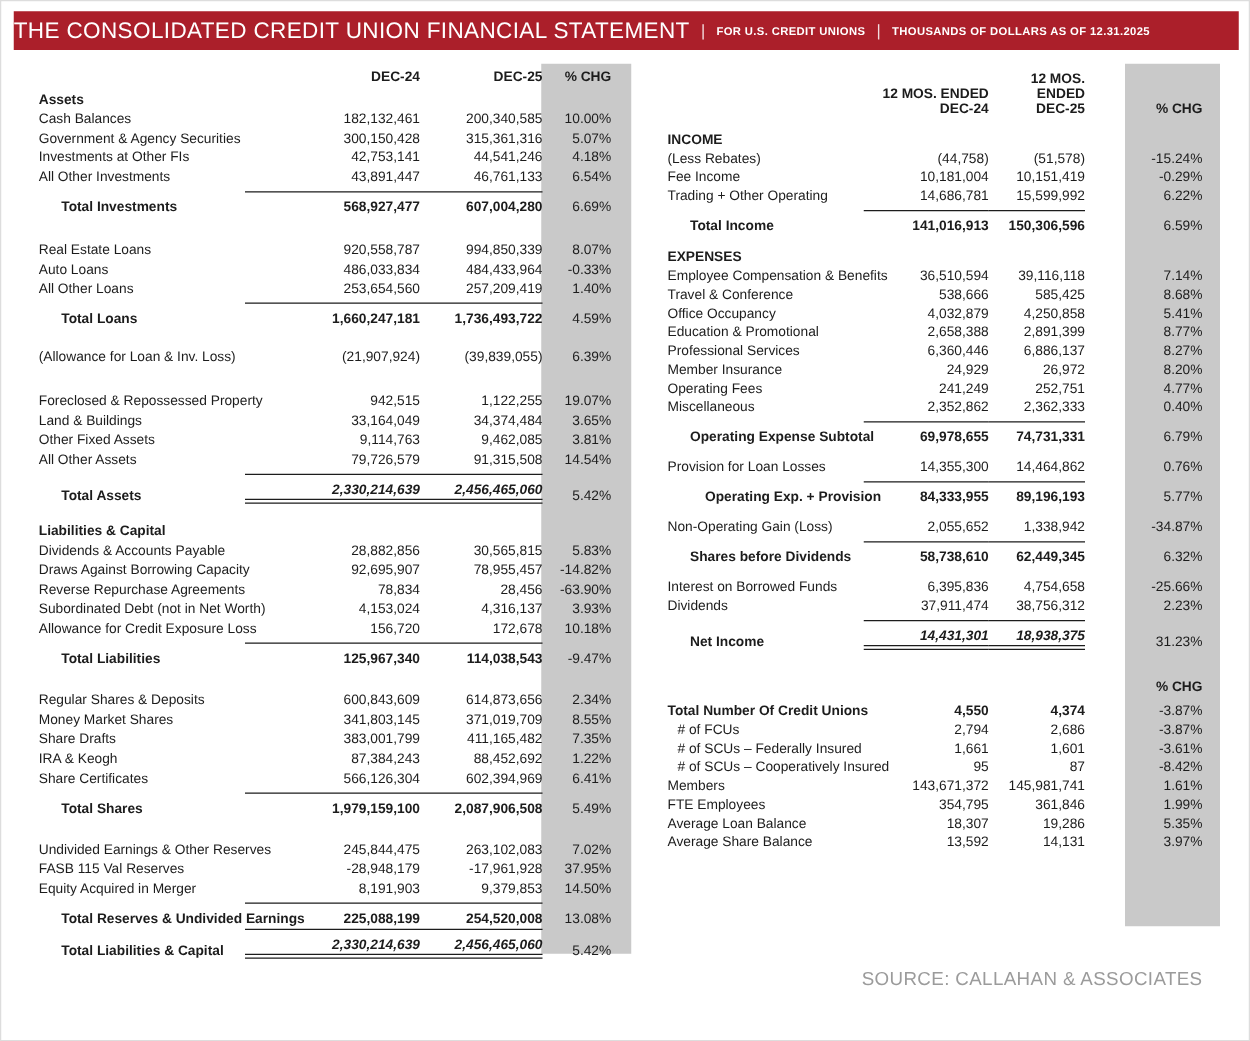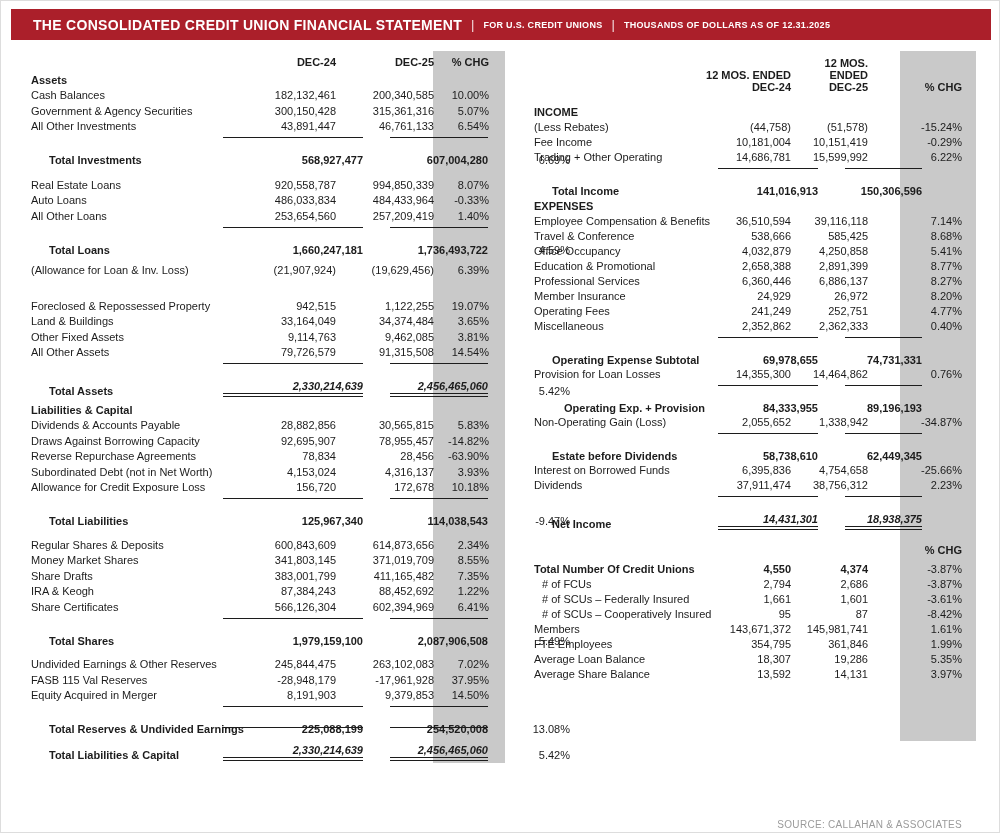--- a/index.html
+++ b/index.html
@@ -7,21 +7,21 @@
     width:1000px;height:833px;position:relative;background:#fff;
     border:1px solid #ddd;box-sizing:border-box;
     font-family:"Liberation Sans","DejaVu Sans",sans-serif;
     color:#1c1c1c;overflow:hidden;
   }
   
   .hdr{
     position:absolute;left:10px;top:8px;width:980px;height:31px;
     display:flex;align-items:center;color:#fff;
   }
-  .hdr-title{font-size:14px;font-weight:bold;margin-left:22px;letter-spacing:.3px;white-space:nowrap;}
+  .hdr-title{font-size:18px;font-weight:normal;letter-spacing:.3px;white-space:nowrap;}
   .hdr-sep{margin:0 9px;font-size:13px;font-weight:normal;opacity:.85;}
   .hdr-sub{font-size:9px;font-weight:bold;letter-spacing:.3px;white-space:nowrap;}
   
   .tbl{position:absolute;top:50px;}
   #left-tbl{left:30px;width:474px;}
   #right-tbl{left:533px;width:442px;}
   .band{position:absolute;top:0;right:0;z-index:0;}
   #left-tbl .band{width:72px;height:712px;}
   #right-tbl .band{width:76px;height:690px;}
   .rows{position:relative;z-index:1;}
@@ -33,35 +33,35 @@
   .chg{text-align:right;}
   #left-tbl .chg{padding-right:16px;}
   #right-tbl .chg{padding-right:14px;}
   
   .r.cols .v,.r.cols .chg{font-weight:bold;white-space:pre-line;}
   #left-tbl .r.cols{height:17px;margin-bottom:2px;}
   #right-tbl .r.cols{height:42px;margin-bottom:10px;}
   
   .r.section .label{font-weight:bold;}
   
-  .r.total,.r.grand,.r.total2{margin-top:5px;gap:27px;}
+  .r.total,.r.grand,.r.total2{margin-top:5px;}
   .r.total .label,.r.total .v,
   .r.total2 .label,.r.total2 .v,
   .r.grand .label,.r.grand .v{font-weight:bold;}
-  .r.total .v,.r.total2 .v,.r.grand .v{border-top:1px solid #1c1c1c;padding-top:16px;}
+  .r.total .v,.r.total2 .v,.r.grand .v{border-top:1px solid #1c1c1c;padding-top:6px;}
   .r.grand .v{border-bottom:4px double #1c1c1c;padding-bottom:1px;font-style:italic;}
   .r.total .label,.r.grand .label{padding-left:18px;}
   .r.total2 .label{padding-left:30px;}
   
   .r.boldrow .label,.r.boldrow .v{font-weight:bold;}
   .r.chghead .chg{font-weight:bold;}
   .r.sub .label{padding-left:8px;}
   
   .footer{
-    position:absolute;right:37px;top:818px;font-size:10px;
+    position:absolute;right:37px;top:774px;font-size:15px;
     letter-spacing:.3px;color:#9b9b9b;white-space:nowrap;
   }
 </style>
 </head>
 <body>
 
 <div class="page">
 
   <div class="hdr" style="background: rgb(171, 31, 42);">
     <span class="hdr-title">THE CONSOLIDATED CREDIT UNION FINANCIAL STATEMENT</span>
@@ -92,20 +92,26 @@
           <div class="v v2c c">200,340,585</div>
           <div class="chg c">10.00%</div>
         </div>
         <div class="r row">
           <div class="label c">Government &amp; Agency Securities</div>
           <div class="v v1c c">300,150,428</div>
           <div class="v v2c c">315,361,316</div>
           <div class="chg c">5.07%</div>
         </div>
         <div class="r row">
+          <div class="label c">Investments at Other FIs</div>
+          <div class="v v1c c">42,753,141</div>
+          <div class="v v2c c">44,541,246</div>
+          <div class="chg c">4.18%</div>
+        </div>
+        <div class="r row">
           <div class="label c">All Other Investments</div>
           <div class="v v1c c">43,891,447</div>
           <div class="v v2c c">46,761,133</div>
           <div class="chg c">6.54%</div>
         </div>
         <div class="r total">
           <div class="label c">Total Investments</div>
           <div class="v v1c c">568,927,477</div>
           <div class="v v2c c">607,004,280</div>
           <div class="chg c">6.69%</div>
@@ -132,21 +138,21 @@
         <div class="r total">
           <div class="label c">Total Loans</div>
           <div class="v v1c c">1,660,247,181</div>
           <div class="v v2c c">1,736,493,722</div>
           <div class="chg c">4.59%</div>
         </div>
         <div style="height: 18px;"></div>
         <div class="r row">
           <div class="label c">(Allowance for Loan &amp; Inv. Loss)</div>
           <div class="v v1c c">(21,907,924)</div>
-          <div class="v v2c c">(19,629,456)</div>
+          <div class="v v2c c">(39,839,055)</div>
           <div class="chg c">6.39%</div>
         </div>
         <div style="height: 20px;"></div>
         <div class="r row">
           <div class="label c">Foreclosed &amp; Repossessed Property</div>
           <div class="v v1c c">942,515</div>
           <div class="v v2c c">1,122,255</div>
           <div class="chg c">19.07%</div>
         </div>
         <div class="r row">
@@ -403,21 +409,21 @@
           <div class="chg c">5.77%</div>
         </div>
         <div style="height: 13px;"></div>
         <div class="r row">
           <div class="label c">Non-Operating Gain (Loss)</div>
           <div class="v v1c c">2,055,652</div>
           <div class="v v2c c">1,338,942</div>
           <div class="chg c">-34.87%</div>
         </div>
         <div class="r total">
-          <div class="label c">Estate before Dividends</div>
+          <div class="label c">Shares before Dividends</div>
           <div class="v v1c c">58,738,610</div>
           <div class="v v2c c">62,449,345</div>
           <div class="chg c">6.32%</div>
         </div>
         <div style="height: 13px;"></div>
         <div class="r row">
           <div class="label c">Interest on Borrowed Funds</div>
           <div class="v v1c c">6,395,836</div>
           <div class="v v2c c">4,754,658</div>
           <div class="chg c">-25.66%</div>

